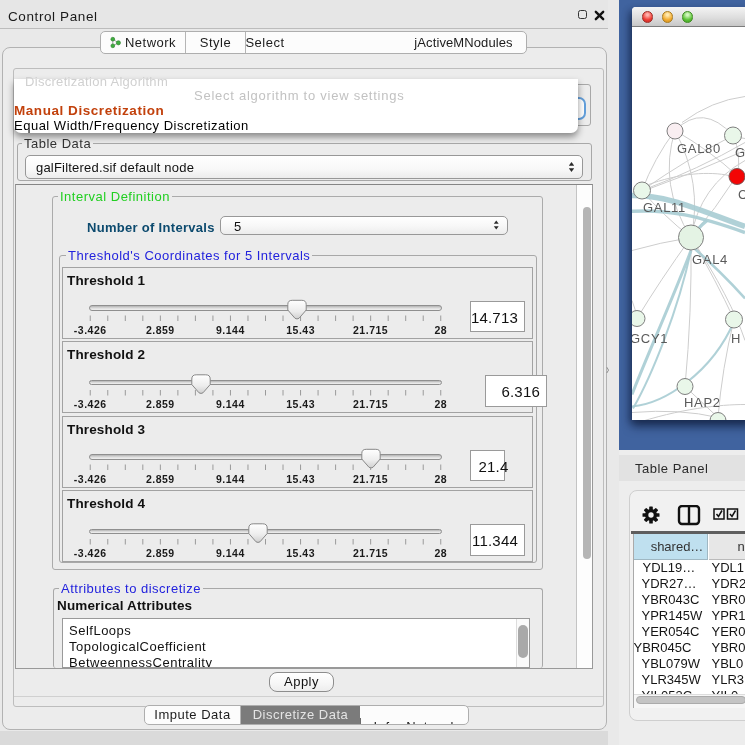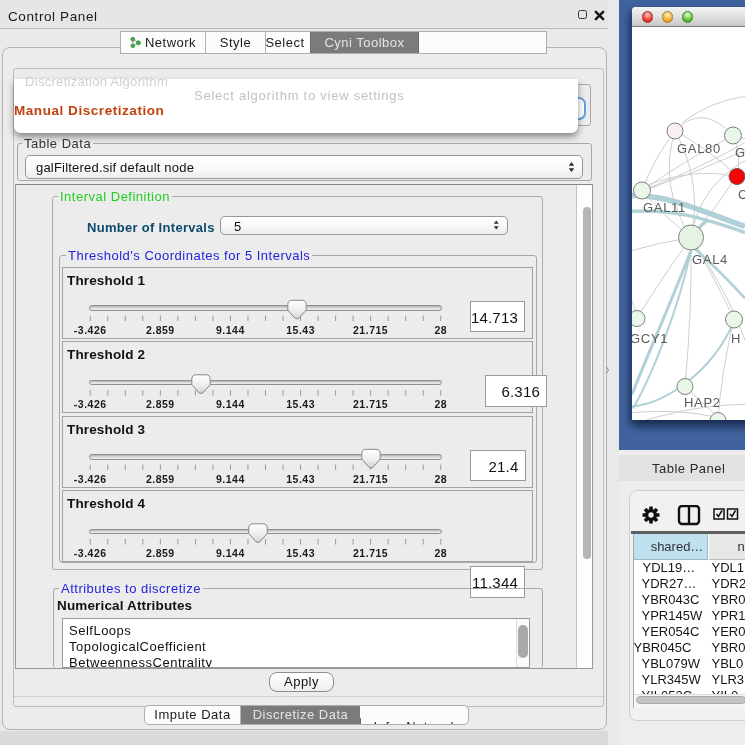--- a/index.html
+++ b/index.html
@@ -21,31 +21,31 @@
   <div class="abs" style="left:578px;top:10px;width:9px;height:9px;border:1.5px solid #333;border-radius:2.5px;"></div>
   <svg class="abs" style="left:594px;top:10px;" width="11" height="11" viewBox="0 0 12 12">
       <path d="M2 2 L10 10 M10 2 L2 10" stroke="#111" stroke-width="2.6" stroke-linecap="round"></path>
     </svg>
 </div>
 
 <div class="abs" style="left:2px;top:47px;width:605px;height:683px;background:#ececec;border:1.5px solid #b2b2b2;border-radius:8px;"></div>
 
 <div class="abs" style="left:13px;top:68px;width:591px;height:639px;background:#ececec;border:1px solid #bdbdbd;border-radius:3px;"></div>
 
-<div class="abs" style="left:100px;top:31px;width:427px;height:23px;background:#fcfcfc;border:1px solid #aeaeae;border-radius:0;overflow:hidden;margin-left:20px;">
+<div class="abs" style="left:100px;top:31px;width:427px;height:23px;background:#fcfcfc;border:1px solid #aeaeae;border-radius:5px;overflow:hidden;">
   <div class="seg" style="position:absolute;left:0;top:0;width:85px;border-right:1px solid #b5b5b5;">
     <svg style="vertical-align:-2px;margin-right:4px;" width="11" height="13" viewBox="0 0 11 13">
         <path d="M2.8 3.2 L8.4 6.8 M2.8 9.8 L8.4 6.8 M2.8 3.2 L2.8 9.8" stroke="#999" stroke-width="0.9" fill="none"></path>
         <circle cx="2.8" cy="3.2" r="1.9" fill="#3fae3f" stroke="#2c7a2c" stroke-width="0.6"></circle>
         <circle cx="2.8" cy="9.8" r="1.9" fill="#3fae3f" stroke="#2c7a2c" stroke-width="0.6"></circle>
         <circle cx="8.4" cy="6.8" r="2.1" fill="#3fae3f" stroke="#2c7a2c" stroke-width="0.6"></circle>
       </svg>Network</div>
   <div class="seg" style="position:absolute;left:85px;top:0;width:60px;border-right:1px solid #b5b5b5;">Style</div>
   <div class="seg" style="position:absolute;left:143px;top:0;width:42px;">Select</div>
-  <div class="seg" style="position:absolute;left:189px;top:0;width:109px;background:#7b7b7b;color:#e4e4e4;border:1px solid #6b6b6b;border-top:0;border-bottom:0;">Cyni Toolbox</div>
+  <div class="seg" style="position:absolute;left:298px;top:0;width:129px;letter-spacing:0.1px;">jActiveMNodules</div>
 </div>
 
 <div class="group" style="left:17px;top:84px;width:574px;height:42px;">
   <span class="gtitle" style="left:5px;color:#333;">Discretization Algorithm</span>
 </div>
 
 <div class="abs" style="left:555px;top:97px;width:31px;height:23px;background:#fff;border:2.5px solid #639fdb;border-radius:7px;"></div>
 
 <div class="group" style="left:17px;top:143px;width:575px;height:38px;">
   <span class="gtitle" style="left:4px;color:#333;">Table Data</span>
@@ -179,21 +179,21 @@
     <path d="M361.8,459.0 L361.8,453.5 Q361.8,449.3 366.2,449.3 L375.8,449.3 Q380.2,449.3 380.2,453.5 L380.2,459.0 L373.0,467.3 Q371.0,468.6 369.0,467.3 Z" fill="url(#gthumb)" stroke="#878787" stroke-width="1"></path>
   </svg>
 <div class="abs bold" style="left:0;top:472.5px;font-size:10.5px;color:#1a1a1a;height:12px;">
     <span style="position:absolute;left:54.2px;top:0;width:72px;text-align:center;display:inline-block;">-3.426</span>
     <span style="position:absolute;left:124.3px;top:0;width:72px;text-align:center;display:inline-block;">2.859</span>
     <span style="position:absolute;left:194.4px;top:0;width:72px;text-align:center;display:inline-block;">9.144</span>
     <span style="position:absolute;left:264.6px;top:0;width:72px;text-align:center;display:inline-block;">15.43</span>
     <span style="position:absolute;left:334.6px;top:0;width:72px;text-align:center;display:inline-block;">21.715</span>
     <span style="position:absolute;left:404.8px;top:0;width:72px;text-align:center;display:inline-block;">28</span>
   </div>
-<div class="vfield" style="left:469.5px;top:449.5px;width:56px;height:31.5px;line-height:32px;">21.4</div>
+<div class="vfield" style="left:469.5px;top:449.5px;width:35px;height:31.5px;line-height:32px;padding-left:8px;">21.4</div>
 <div class="abs" style="left:62px;top:490px;width:471px;height:72px;border:1px solid #a2a2a2;background:#ececec;"></div>
 <div class="abs bold" style="left:67px;top:496px;font-size:13.5px;letter-spacing:0.15px;color:#111;">Threshold 4</div>
 <div class="abs" style="left:88.5px;top:528.5px;width:353.0px;height:5.5px;border-radius:3px;background:linear-gradient(#b3b3b3,#dedede 55%,#f0f0f0);border:1px solid #8f8f8f;"></div>
 <svg class="abs" style="left:0;top:0;pointer-events:none;" width="620" height="700" viewBox="0 0 620 700">
     <line x1="90.25" y1="539" x2="90.25" y2="544.5" stroke="#9a9a9a" stroke-width="1"></line>
     <line x1="107.78" y1="539" x2="107.78" y2="544.5" stroke="#9a9a9a" stroke-width="1"></line>
     <line x1="125.30" y1="539" x2="125.30" y2="544.5" stroke="#9a9a9a" stroke-width="1"></line>
     <line x1="142.82" y1="539" x2="142.82" y2="544.5" stroke="#9a9a9a" stroke-width="1"></line>
     <line x1="160.35" y1="539" x2="160.35" y2="544.5" stroke="#9a9a9a" stroke-width="1"></line>
     <line x1="177.88" y1="539" x2="177.88" y2="544.5" stroke="#9a9a9a" stroke-width="1"></line>
@@ -215,21 +215,21 @@
     <path d="M248.8,533.5 L248.8,528 Q248.8,523.8 253.2,523.8 L262.8,523.8 Q267.2,523.8 267.2,528 L267.2,533.5 L260.0,541.8 Q258.0,543.1 256.0,541.8 Z" fill="url(#gthumb)" stroke="#878787" stroke-width="1"></path>
   </svg>
 <div class="abs bold" style="left:0;top:547px;font-size:10.5px;color:#1a1a1a;height:12px;">
     <span style="position:absolute;left:54.2px;top:0;width:72px;text-align:center;display:inline-block;">-3.426</span>
     <span style="position:absolute;left:124.3px;top:0;width:72px;text-align:center;display:inline-block;">2.859</span>
     <span style="position:absolute;left:194.4px;top:0;width:72px;text-align:center;display:inline-block;">9.144</span>
     <span style="position:absolute;left:264.6px;top:0;width:72px;text-align:center;display:inline-block;">15.43</span>
     <span style="position:absolute;left:334.6px;top:0;width:72px;text-align:center;display:inline-block;">21.715</span>
     <span style="position:absolute;left:404.8px;top:0;width:72px;text-align:center;display:inline-block;">28</span>
   </div>
-<div class="vfield" style="left:469.5px;top:524px;width:55.5px;height:31.5px;line-height:32px;margin-top:42px;">11.344</div>
+<div class="vfield" style="left:469.5px;top:524px;width:55.5px;height:31.5px;line-height:32px;">11.344</div>
 <svg class="abs" style="left:0;top:0;" width="620" height="700" viewBox="0 0 620 700">
 <defs>
 <linearGradient id="gtrack" x1="0" y1="0" x2="0" y2="1">
         <stop offset="0" stop-color="#9f9f9f"></stop>
         <stop offset="0.5" stop-color="#c9c9c9"></stop>
         <stop offset="1" stop-color="#e8e8e8"></stop>
       </linearGradient>
 <linearGradient id="gthumb" x1="0" y1="0" x2="0" y2="1">
         <stop offset="0" stop-color="#ffffff"></stop>
         <stop offset="0.6" stop-color="#ececec"></stop>
@@ -255,20 +255,21 @@
 <div class="abs" style="left:144px;top:705px;width:325px;height:20px;background:#fcfcfc;border:1px solid #aeaeae;border-radius:5px;overflow:hidden;">
   <div class="seg" style="position:absolute;left:0;top:0;width:96px;line-height:18px;border-right:1px solid #b5b5b5;">Impute Data</div>
   <div class="seg" style="position:absolute;left:96px;top:0;width:119px;line-height:18px;background:#7b7b7b;color:#e4e4e4;">Discretize Data</div>
   <div class="seg" style="position:absolute;left:215px;top:12px;width:110px;line-height:18px;border-left:1px solid #6b6b6b;">Infer Network</div>
 </div>
 
 <div class="abs" style="left:14px;top:79px;width:564px;height:54px;background:#fff;border-radius:0 0 7px 7px;box-shadow:0 4px 7px rgba(0,0,0,0.42);">
   <div style="position:absolute;left:11px;top:-5px;font-size:13px;letter-spacing:0.3px;color:#d0d0d0;">Discretization Algorithm</div>
   <div style="position:absolute;left:180px;top:9px;font-size:13px;letter-spacing:0.75px;color:#c2c2c2;">Select algorithm to view settings</div>
   <div style="position:absolute;left:0;top:24px;font-size:13.5px;font-weight:bold;letter-spacing:0.55px;color:#c2410c;">Manual Discretization</div>
+  <div style="position:absolute;left:0;top:39px;font-size:13px;color:#000;">Equal Width/Frequency Discretization</div>
 </div>
 
 <div class="abs" style="left:619px;top:0;width:126px;height:450px;background:#40639f;"></div>
 
 <div class="abs" style="left:632px;top:7px;width:120px;height:413px;background:#fff;border-radius:4px 0 0 0;box-shadow:-3px 3px 7px rgba(5,15,40,0.35),0 7px 10px rgba(5,15,40,0.5);"></div>
 <div class="abs" style="left:632px;top:7px;width:120px;height:19.5px;background:linear-gradient(#f4f4f4,#dedede 55%,#c7c7c7);border-radius:4px 0 0 0;border-bottom:1.5px solid #7c7c7c;">
   <div style="position:absolute;left:9.5px;top:4px;width:11.5px;height:11.5px;border-radius:50%;background:radial-gradient(circle at 50% 28%,#ffb3ae 10%,#ee3b33 60%,#c42a24);border:1px solid #9c2b26;"></div>
   <div style="position:absolute;left:29.5px;top:4px;width:11.5px;height:11.5px;border-radius:50%;background:radial-gradient(circle at 50% 28%,#ffeab0 10%,#f2ab2f 60%,#cf8c1a);border:1px solid #a87a1c;"></div>
   <div style="position:absolute;left:49.5px;top:4px;width:11.5px;height:11.5px;border-radius:50%;background:radial-gradient(circle at 50% 28%,#d4f7c0 10%,#5cc337 60%,#3f9c22);border:1px solid #3c8a20;"></div>
 </div>
@@ -329,21 +330,21 @@
     <text x="630" y="342">GCY1</text>
     <text x="731" y="342">H</text>
     <text x="684" y="406">HAP2</text>
   </g>
 </svg>
 
 <div class="abs" style="left:606px;top:364px;font-size:10px;color:#8a8a8a;transform:scaleY(1.4);">›</div>
 
 <div class="abs" style="left:619px;top:450px;width:126px;height:295px;background:#ededed;"></div>
 <div class="abs" style="left:619px;top:455px;width:126px;height:26px;background:#e2e2e2;">
-  <div style="position:absolute;left:33px;top:6px;font-size:13px;color:#2a2a2a;">Table Panel</div>
+  <div style="position:absolute;left:16px;top:6px;font-size:13px;color:#2a2a2a;">Table Panel</div>
 </div>
 
 <div class="abs" style="left:629px;top:490px;width:130px;height:231px;background:#f1f1f1;border:1px solid #cfcfcf;border-radius:8px;"></div>
 
 <svg class="abs" style="left:641px;top:505px;" width="110" height="22" viewBox="0 0 110 22">
   <g fill="#111">
     <g transform="translate(10,10)">
       <g id="gear">
         <rect x="-1.8" y="-8.5" width="3.6" height="4" rx="0.6"></rect>
         <rect x="-1.8" y="4.5" width="3.6" height="4" rx="0.6"></rect>

